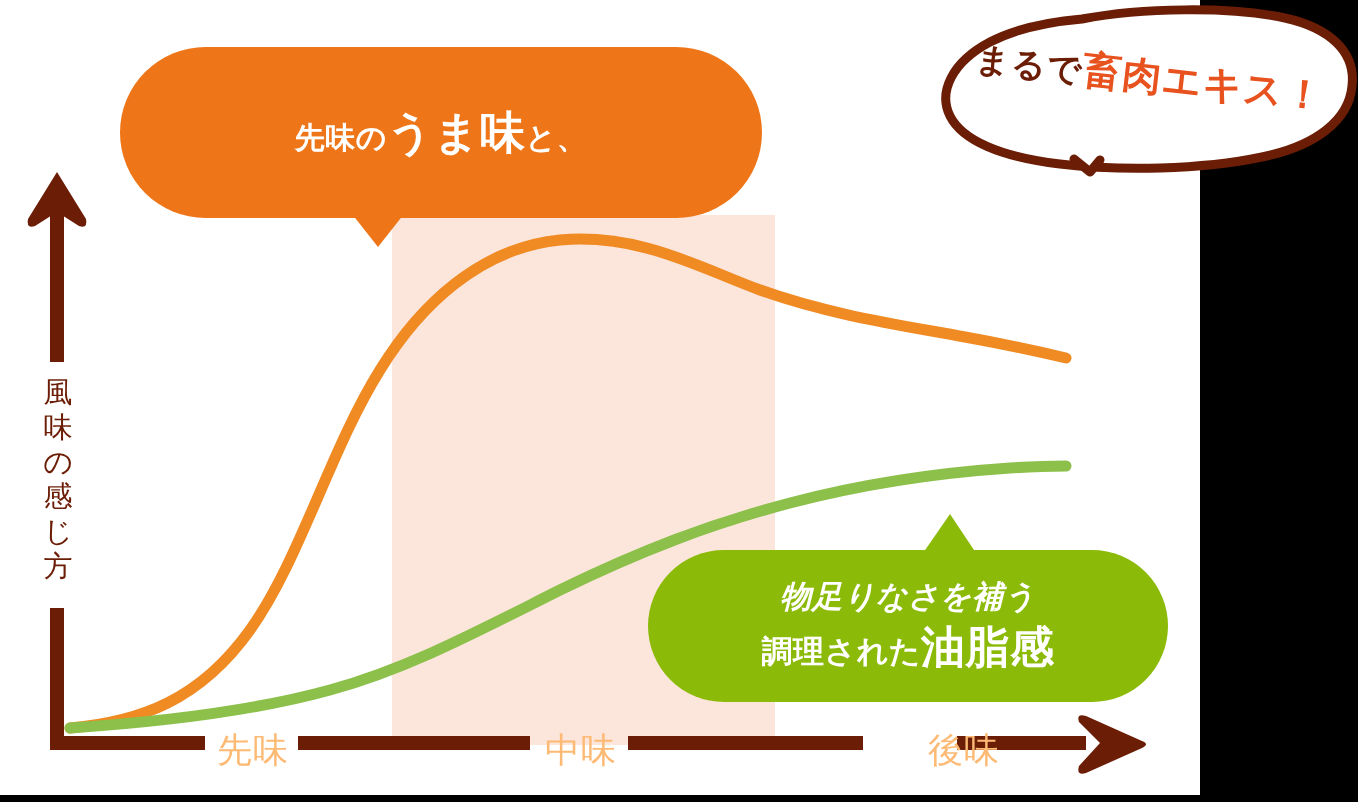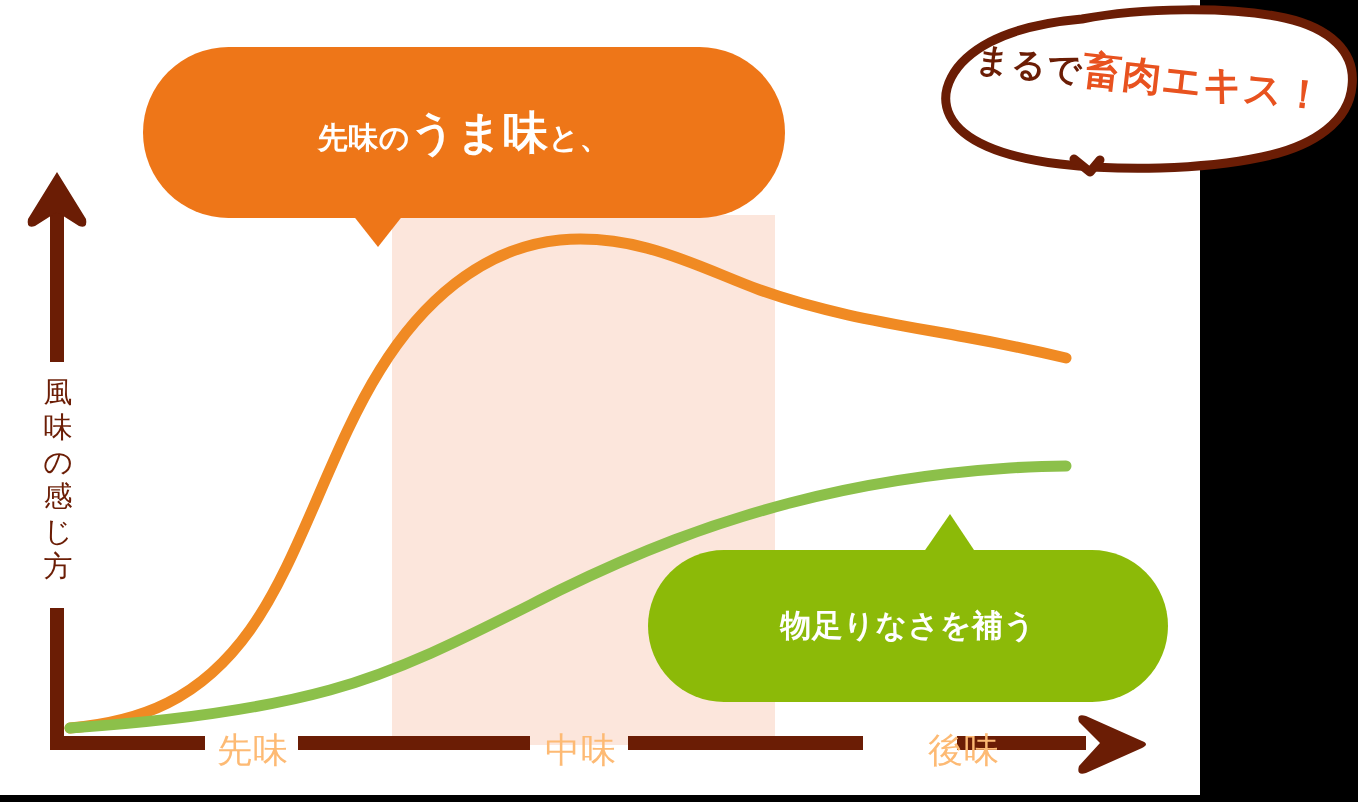--- a/index.html
+++ b/index.html
@@ -43,21 +43,21 @@
     display: flex;
     flex-direction: column;
     align-items: center;
     justify-content: center;
     color: #ffffff;
     text-align: center;
     line-height: 1.28;
     letter-spacing: 0.5px;
   }
   #callout-umami {
-    left: 143px;
+    left: 120px;
     top: 47px;
     width: 642px;
     height: 171px;
     background: #EE7618;
     border-radius: 86px;
   }
   #callout-umami .line1 {
     font-size: 37px;
     font-weight: 700;
     white-space: nowrap;
@@ -76,20 +76,21 @@
     top: 550px;
     width: 520px;
     height: 152px;
     background: #8CBA08;
     border-radius: 76px;
   }
   #callout-fat .line1 {
     font-size: 31px;
     font-weight: 700;
     white-space: nowrap;
+    font-style: italic;
   }
   #callout-fat .line2 {
     font-size: 31px;
     font-weight: 700;
     white-space: nowrap;
     margin-top: 3px;
   }
   #callout-fat .big { font-size: 44px; }
 
   
@@ -213,19 +214,20 @@
   <div class="xtick" id="xtick-0">先味</div>
   <div class="xtick" id="xtick-1">中味</div>
   <div class="xtick" id="xtick-2">後味</div>
 
   <div class="callout" id="callout-umami">
     <div class="line1"><span class="sm">先味の</span><span class="big">うま味</span><span class="sm">と、</span></div>
   </div>
 
   <div class="callout" id="callout-fat">
     <div class="line1">物足りなさを補う</div>
+    <div class="line2"><span>調理された</span><span class="big">油脂感</span></div>
   </div>
 
   <div id="callout-extract">
     <div class="bubble-text"><span class="t-dark">まるで</span><span class="t-accent">畜肉エキス！</span></div>
   </div>
 
 </div>
 
 </body></html>

